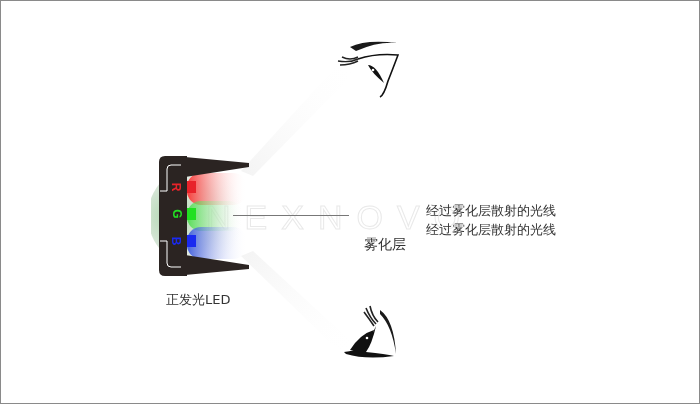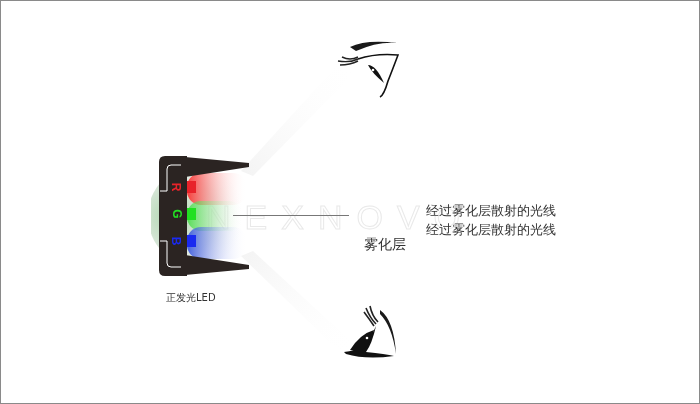--- a/index.html
+++ b/index.html
@@ -13,21 +13,21 @@
     .watermark {
       position: absolute; left: 205px; top: 197px;
       font-family: "Liberation Sans", sans-serif;
       font-size: 34px; letter-spacing: 14px; font-weight: 400;
       color: transparent; -webkit-text-stroke: 1px #e9e9e9;
       white-space: nowrap;
     }
     .label-text { color: #333333; font-size: 13px; white-space: nowrap; }
     .layer-label { left: 363px; top: 205px; font-size: 14px; margin-top: 30px; }
     .desc { left: 425px; top: 200px; font-size: 13px; line-height: 19px; }
-    .led-label { left: 165px; top: 290px; font-size: 10px; }
+    .led-label { left: 165px; top: 290px; font-size: 13px; }
     .leader { left: 232px; top: 214px; width: 116px; height: 1px; background: #777777; }
     .rgb-letter { position: absolute; font-family: "Liberation Sans", sans-serif; font-weight: bold; font-size: 12px; transform: rotate(90deg); }
   </style>
 </head>
 <body>
 
 <div class="frame">
 
   <svg class="abs" style="left:0;top:0" width="698" height="402">
     <defs>

